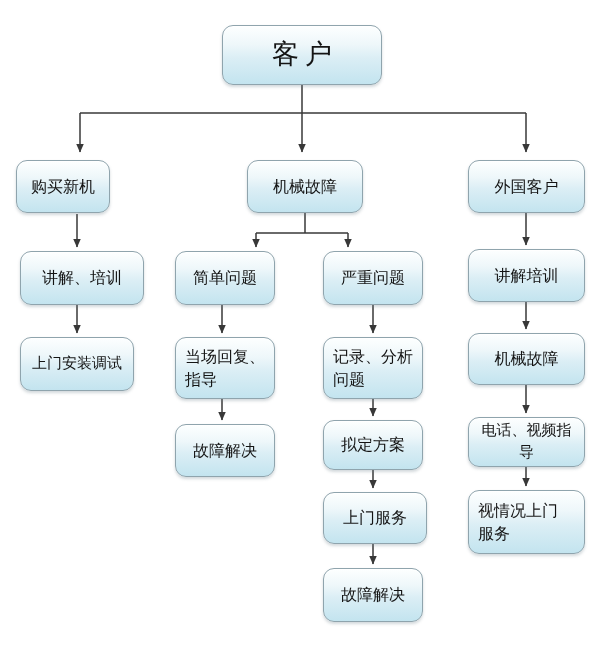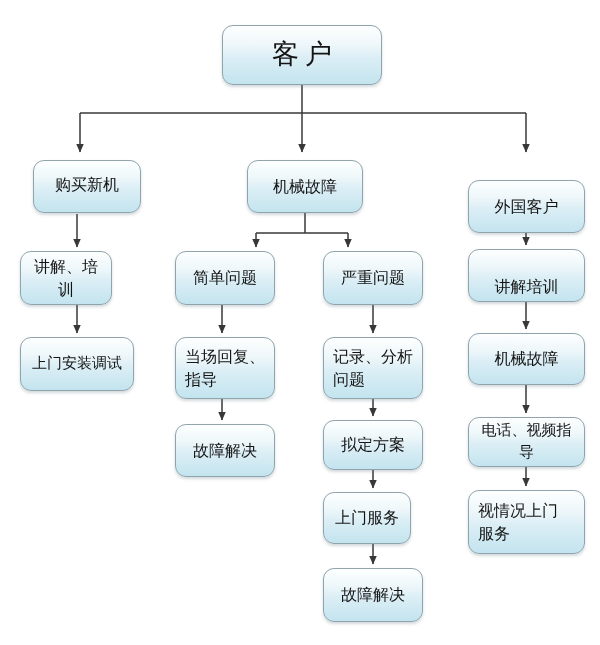--- a/index.html
+++ b/index.html
@@ -25,35 +25,35 @@
     padding:3px 6px;
     line-height:1.45;
   }
   .node.wrap{
     justify-content:flex-start;text-align:left;
     font-size:16px;
     padding:2px 4px 2px 9px;
   }
   
   #n-customer{left:222px;top:25px;width:160px;height:60px;font-size:27px;letter-spacing:6px;padding-left:12px;}
-  #n-buy{left:33px;top:160px;width:108px;height:53px;font-family:Liberation Mono, monospace;}
+  #n-buy{left:16px;top:160px;width:94px;height:53px;}
   #n-mech{left:247px;top:160px;width:116px;height:53px;}
-  #n-foreign{left:468px;top:160px;width:117px;height:53px;margin-top:20px;}
-  #n-explain{left:20px;top:251px;width:92px;height:54px;}
+  #n-foreign{left:468px;top:160px;width:117px;height:53px;}
+  #n-explain{left:20px;top:251px;width:124px;height:54px;text-align:right;}
   #n-simple{left:175px;top:251px;width:100px;height:54px;}
   #n-serious{left:323px;top:251px;width:100px;height:54px;font-family:Liberation Serif, serif;}
-  #n-explain2{left:468px;top:249px;width:117px;height:53px;align-items:flex-end;}
+  #n-explain2{left:468px;top:249px;width:117px;height:53px;}
   #n-install{left:20px;top:337px;width:114px;height:54px;font-size:15px;}
   #n-reply{left:175px;top:337px;width:100px;height:62px;}
   #n-record{left:323px;top:337px;width:100px;height:62px;}
   #n-mech2{left:468px;top:333px;width:117px;height:52px;}
   #n-solved1{left:175px;top:424px;width:100px;height:53px;}
   #n-draft{left:323px;top:420px;width:100px;height:50px;}
   #n-phone{left:468px;top:417px;width:117px;height:50px;font-size:15px;text-align:center;}
-  #n-service{left:323px;top:492px;width:88px;height:52px;align-items:center;}
+  #n-service{left:323px;top:492px;width:104px;height:52px;align-items:center;}
   #n-asneeded{left:468px;top:490px;width:117px;height:64px;padding-right:20px;}
   #n-solved2{left:323px;top:568px;width:100px;height:54px;}
 </style>
 </head>
 <body>
 
 <div id="canvas">
 
   <svg id="edges" viewBox="0 0 600 645" xmlns="http://www.w3.org/2000/svg">
     <defs>

